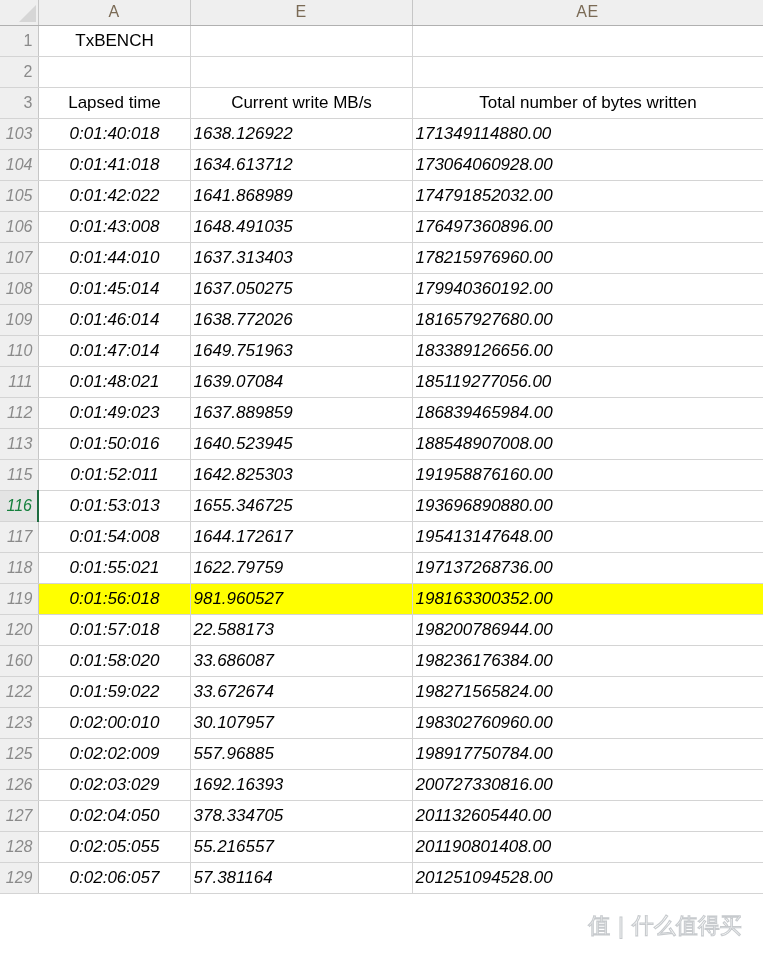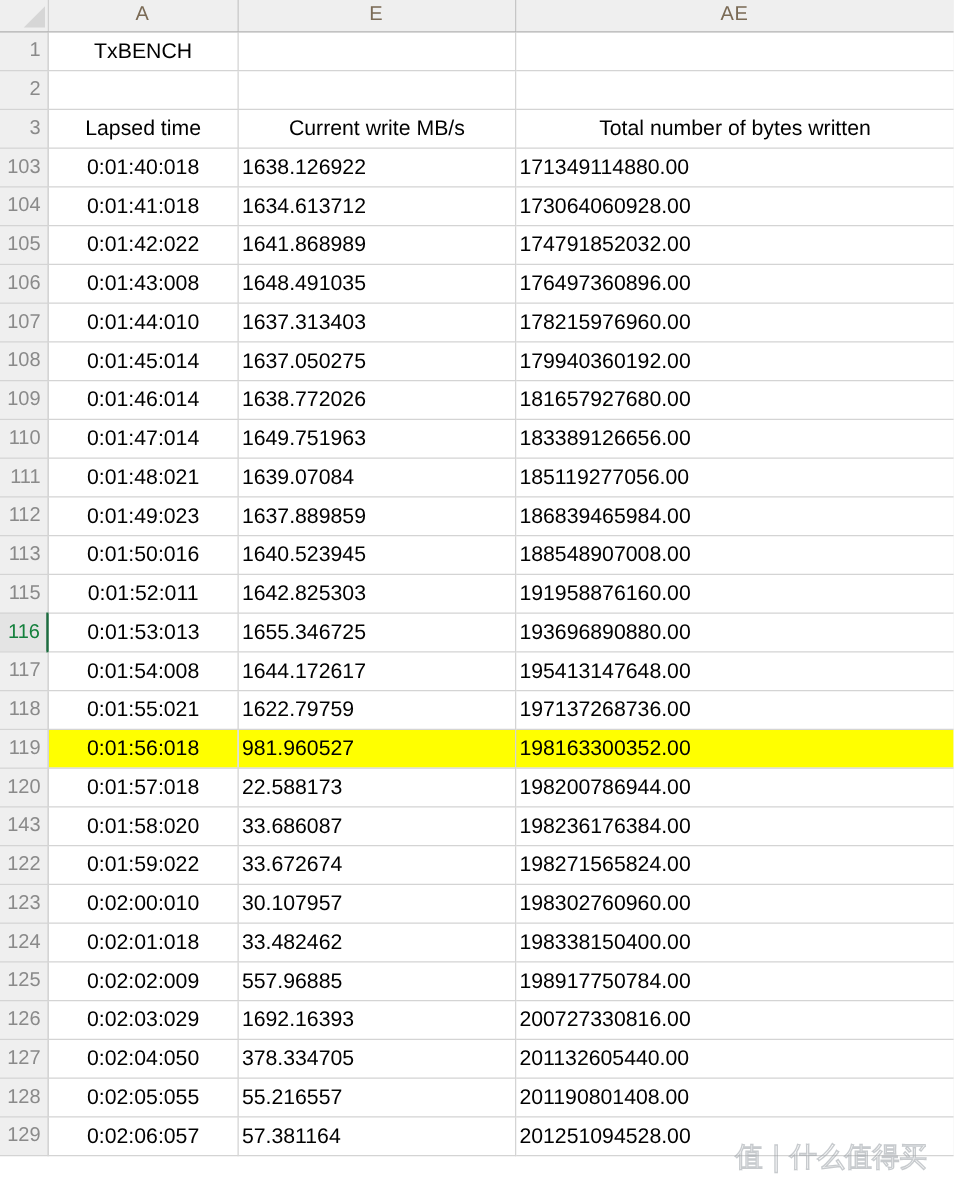--- a/index.html
+++ b/index.html
@@ -96,21 +96,21 @@
     padding: 0 2px 0 3px;
     white-space: nowrap;
     overflow: hidden;
     background: #ffffff;
     height: 30px;
   }
   td.cell.num { text-align: left; }
   td.cell.txt { text-align: center; }
   td.cell.hl  { background: #ffff00; }
 
-  tr.data-row { height: 30px; }
+  tr.data-row { height: 30px; font-style: italic; }
   tr.top-row  { height: 30px; }
 
   
   .watermark {
     position: absolute;
     right: 8px;
     bottom: 6px;
     width: 180px;
     height: 46px;
     pointer-events: none;
@@ -259,42 +259,36 @@
           <td class="cell num hl">981.960527</td>
           <td class="cell num hl">198163300352.00</td>
         </tr>
         <tr class="data-row">
           <td class="rowhdr">120</td>
           <td class="cell txt">0:01:57:018</td>
           <td class="cell num">22.588173</td>
           <td class="cell num">198200786944.00</td>
         </tr>
         <tr class="data-row">
-          <td class="rowhdr">143</td>
+          <td class="rowhdr">160</td>
           <td class="cell txt">0:01:58:020</td>
           <td class="cell num">33.686087</td>
           <td class="cell num">198236176384.00</td>
         </tr>
         <tr class="data-row">
           <td class="rowhdr">122</td>
           <td class="cell txt">0:01:59:022</td>
           <td class="cell num">33.672674</td>
           <td class="cell num">198271565824.00</td>
         </tr>
         <tr class="data-row">
           <td class="rowhdr">123</td>
           <td class="cell txt">0:02:00:010</td>
           <td class="cell num">30.107957</td>
           <td class="cell num">198302760960.00</td>
-        </tr>
-        <tr class="data-row">
-          <td class="rowhdr">124</td>
-          <td class="cell txt">0:02:01:018</td>
-          <td class="cell num">33.482462</td>
-          <td class="cell num">198338150400.00</td>
         </tr>
         <tr class="data-row">
           <td class="rowhdr">125</td>
           <td class="cell txt">0:02:02:009</td>
           <td class="cell num">557.96885</td>
           <td class="cell num">198917750784.00</td>
         </tr>
         <tr class="data-row">
           <td class="rowhdr">126</td>
           <td class="cell txt">0:02:03:029</td>

